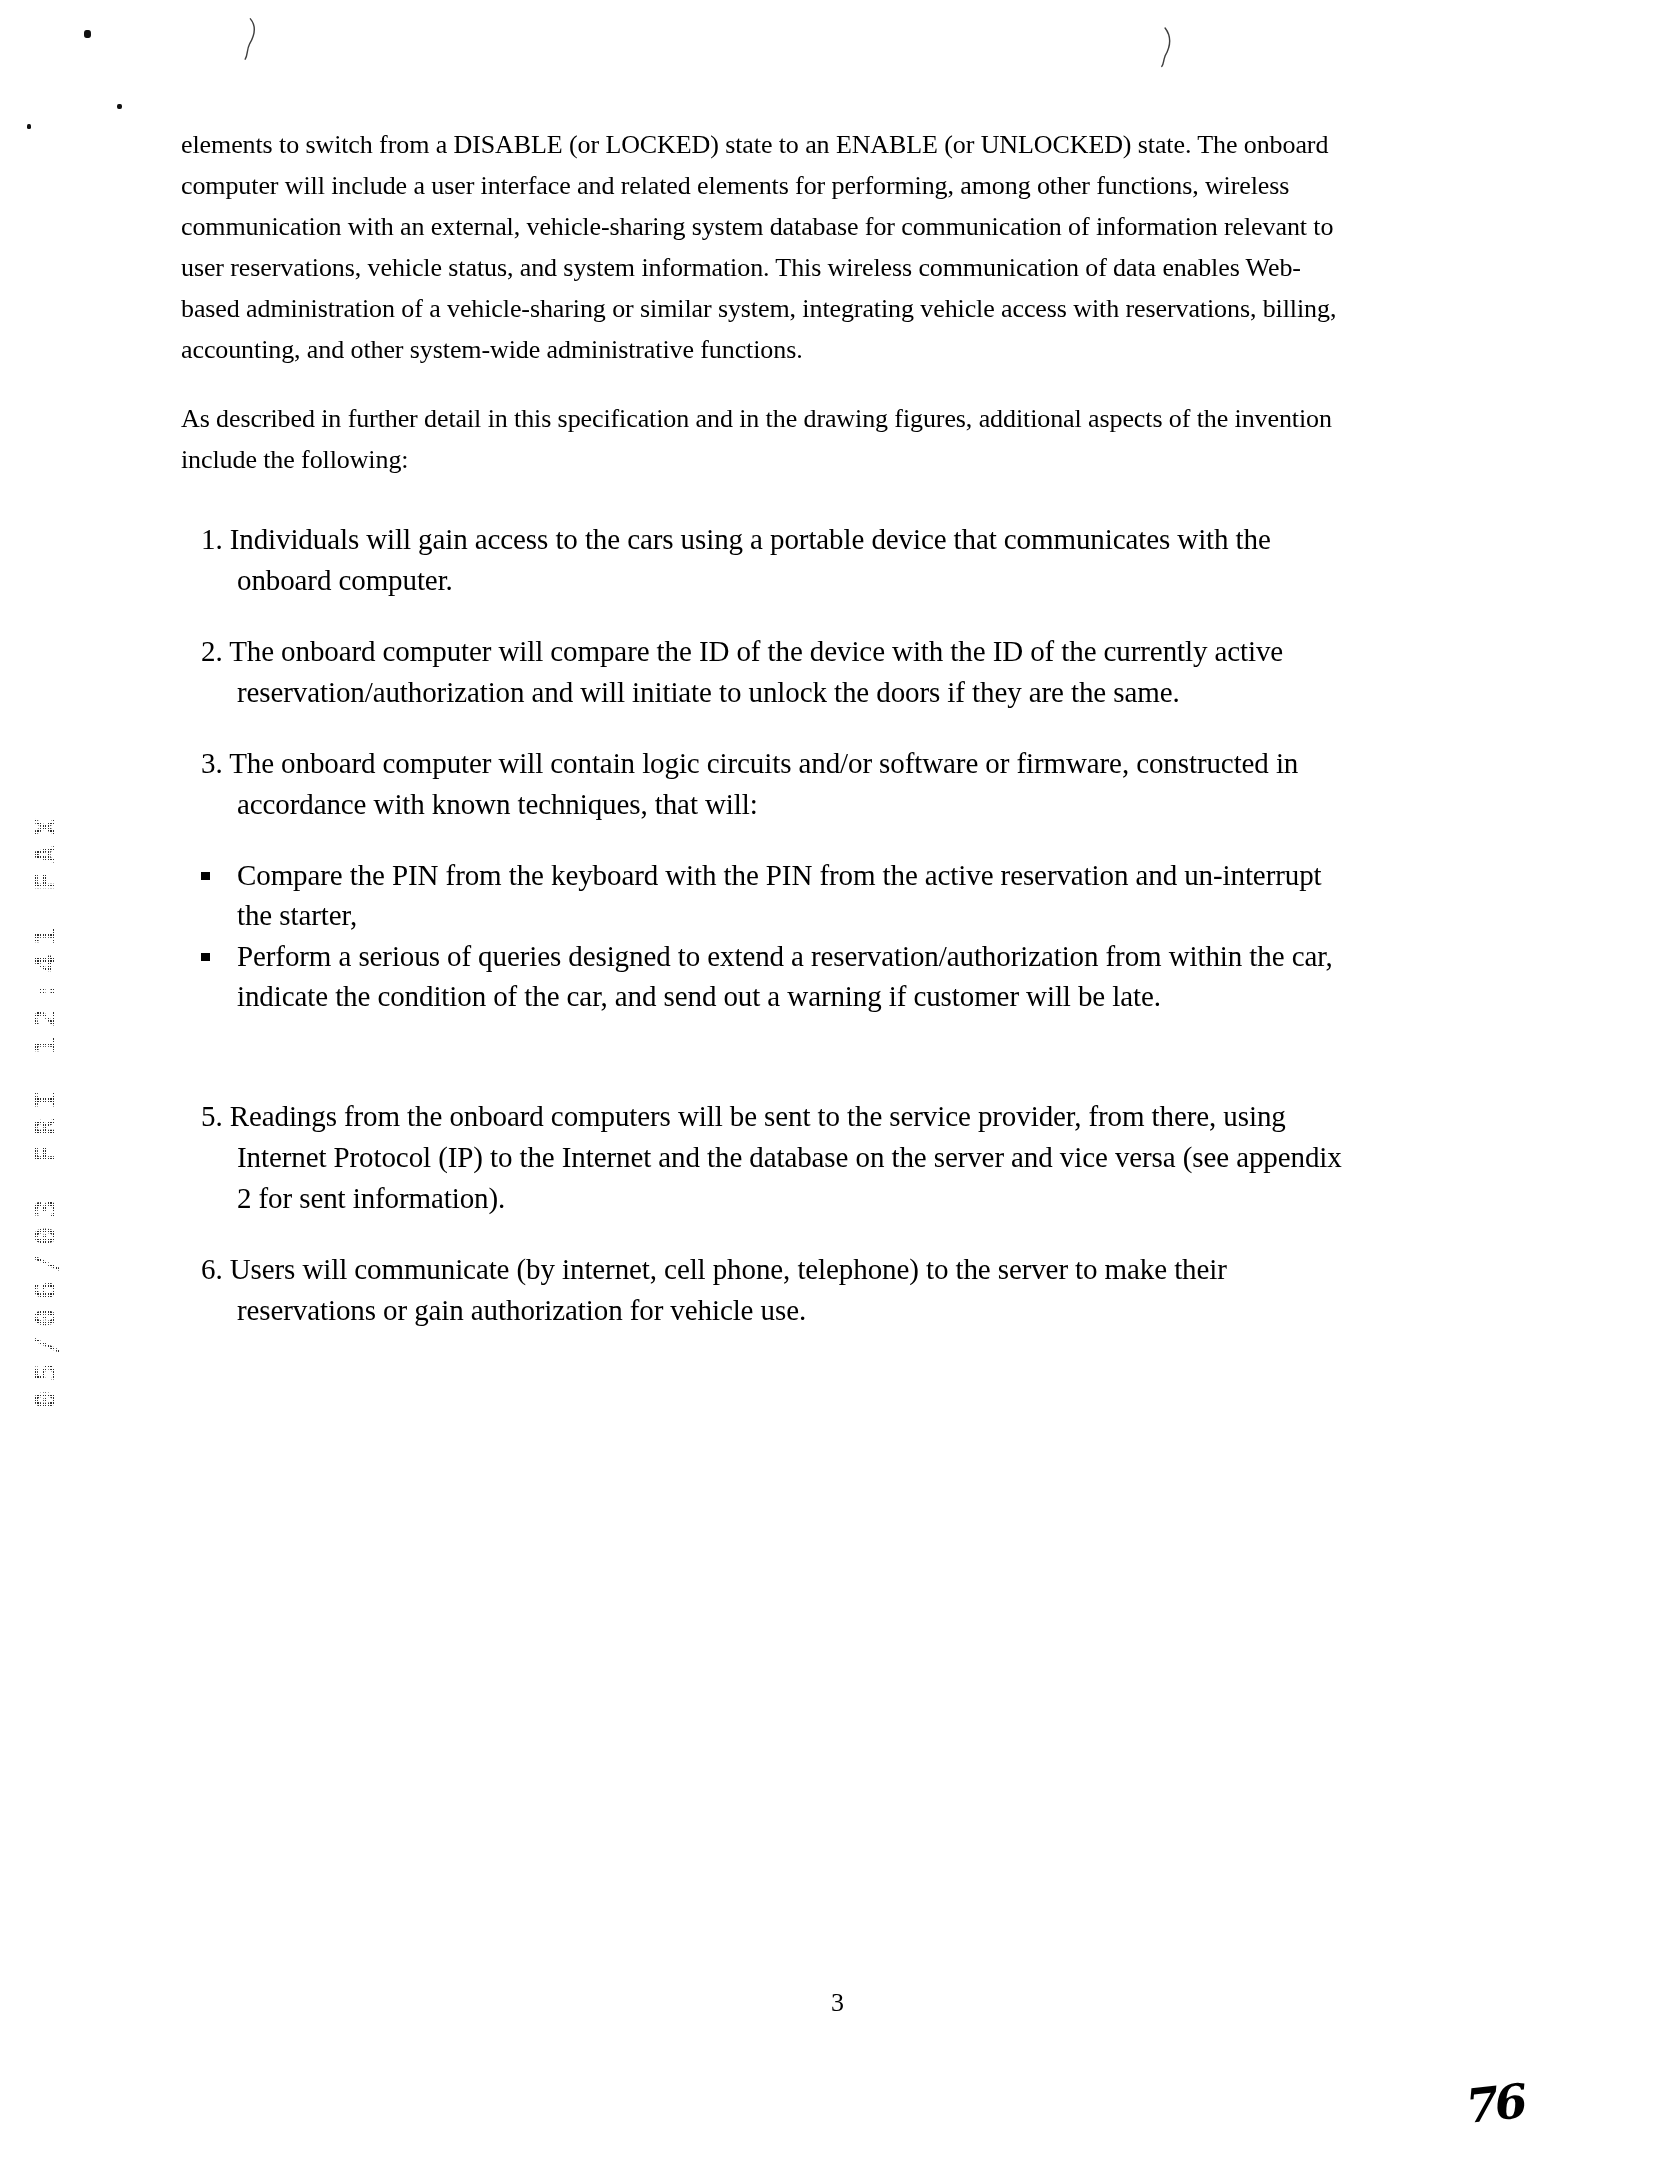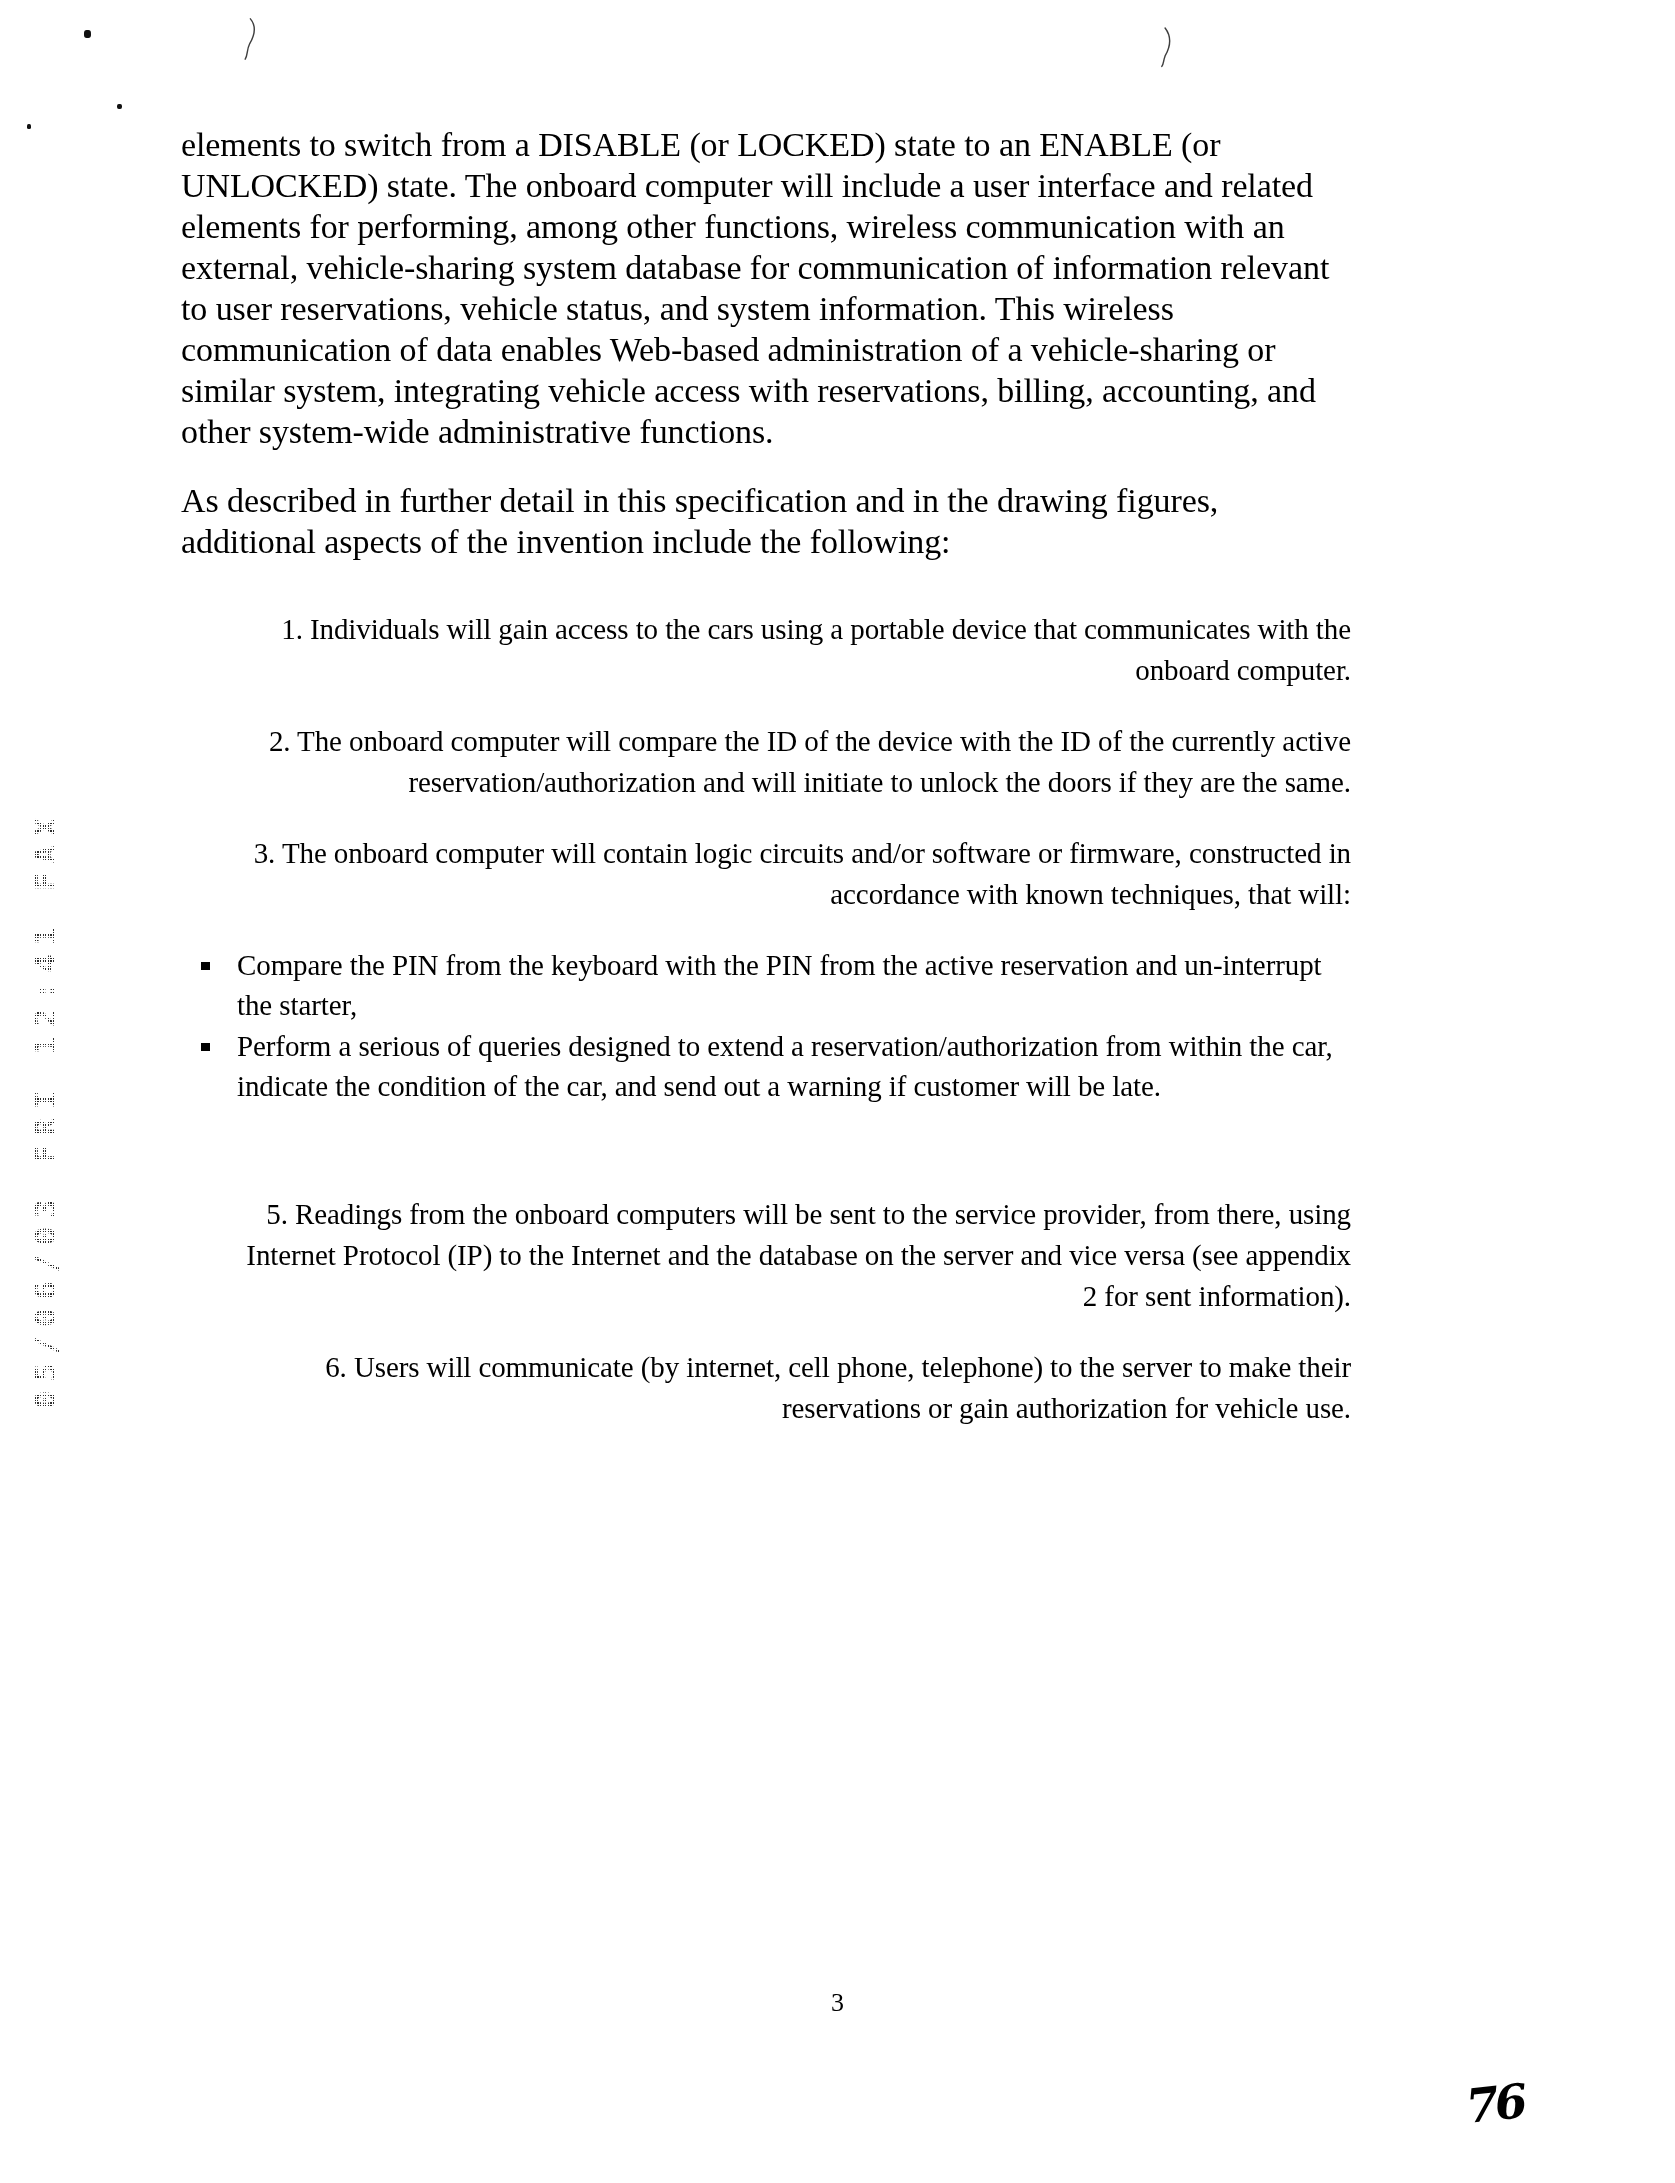--- a/index.html
+++ b/index.html
@@ -67,33 +67,32 @@
   }
 
   
   #body-text {
     position: absolute;
     left: 181px;
     top: 124px;
     width: 1178px;
   }
   .para {
-    font-size: 34px;
+    font-size: 26px;
     line-height: 41px;
     text-align: left;
     margin: 0 0 28px 0;
     letter-spacing: -0.1px;
   }
 
   
   .num-list {
     list-style: none;
-    margin: 8px;
+    margin: 0;
     padding: 0;
-    text-align: right;
   }
   .num-item {
     position: relative;
     font-size: 29px;
     line-height: 41px;
     padding-left: 56px;
     margin: 0 0 30px 0;
     text-indent: -36px;
     letter-spacing: -0.1px;
   }

